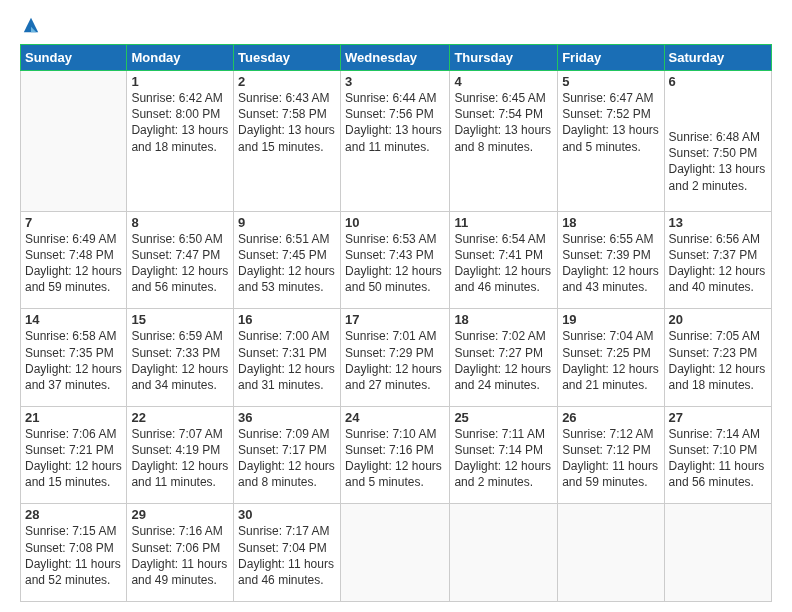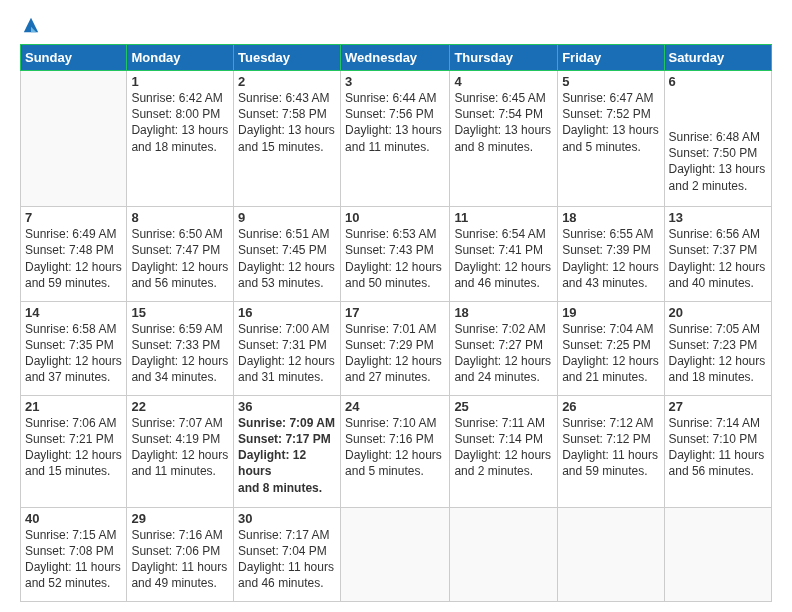--- a/index.html
+++ b/index.html
@@ -290,21 +290,21 @@
           </td>
           <td>
             <span class="day-number">22</span>
             <div class="day-info" style="white-space: pre-line;">Sunrise: 7:07 AM
 Sunset: 4:19 PM
 Daylight: 12 hours
 and 11 minutes.</div>
           </td>
           <td>
             <span class="day-number">36</span>
-            <div class="day-info" style="white-space: pre-line; font-weight: bold;">Sunrise: 7:09 AM
+            <div class="day-info" style="white-space: pre-line;">Sunrise: 7:09 AM
 Sunset: 7:17 PM
 Daylight: 12 hours
 and 8 minutes.</div>
           </td>
           <td>
             <span class="day-number">24</span>
             <div class="day-info" style="white-space: pre-line;">Sunrise: 7:10 AM
 Sunset: 7:16 PM
 Daylight: 12 hours
 and 5 minutes.</div>
@@ -326,21 +326,21 @@
           <td>
             <span class="day-number">27</span>
             <div class="day-info" style="white-space: pre-line;">Sunrise: 7:14 AM
 Sunset: 7:10 PM
 Daylight: 11 hours
 and 56 minutes.</div>
           </td>
         </tr>
         <tr>
           <td>
-            <span class="day-number">40</span>
+            <span class="day-number">28</span>
             <div class="day-info" style="white-space: pre-line;">Sunrise: 7:15 AM
 Sunset: 7:08 PM
 Daylight: 11 hours
 and 52 minutes.</div>
           </td>
           <td>
             <span class="day-number">29</span>
             <div class="day-info" style="white-space: pre-line;">Sunrise: 7:16 AM
 Sunset: 7:06 PM
 Daylight: 11 hours

